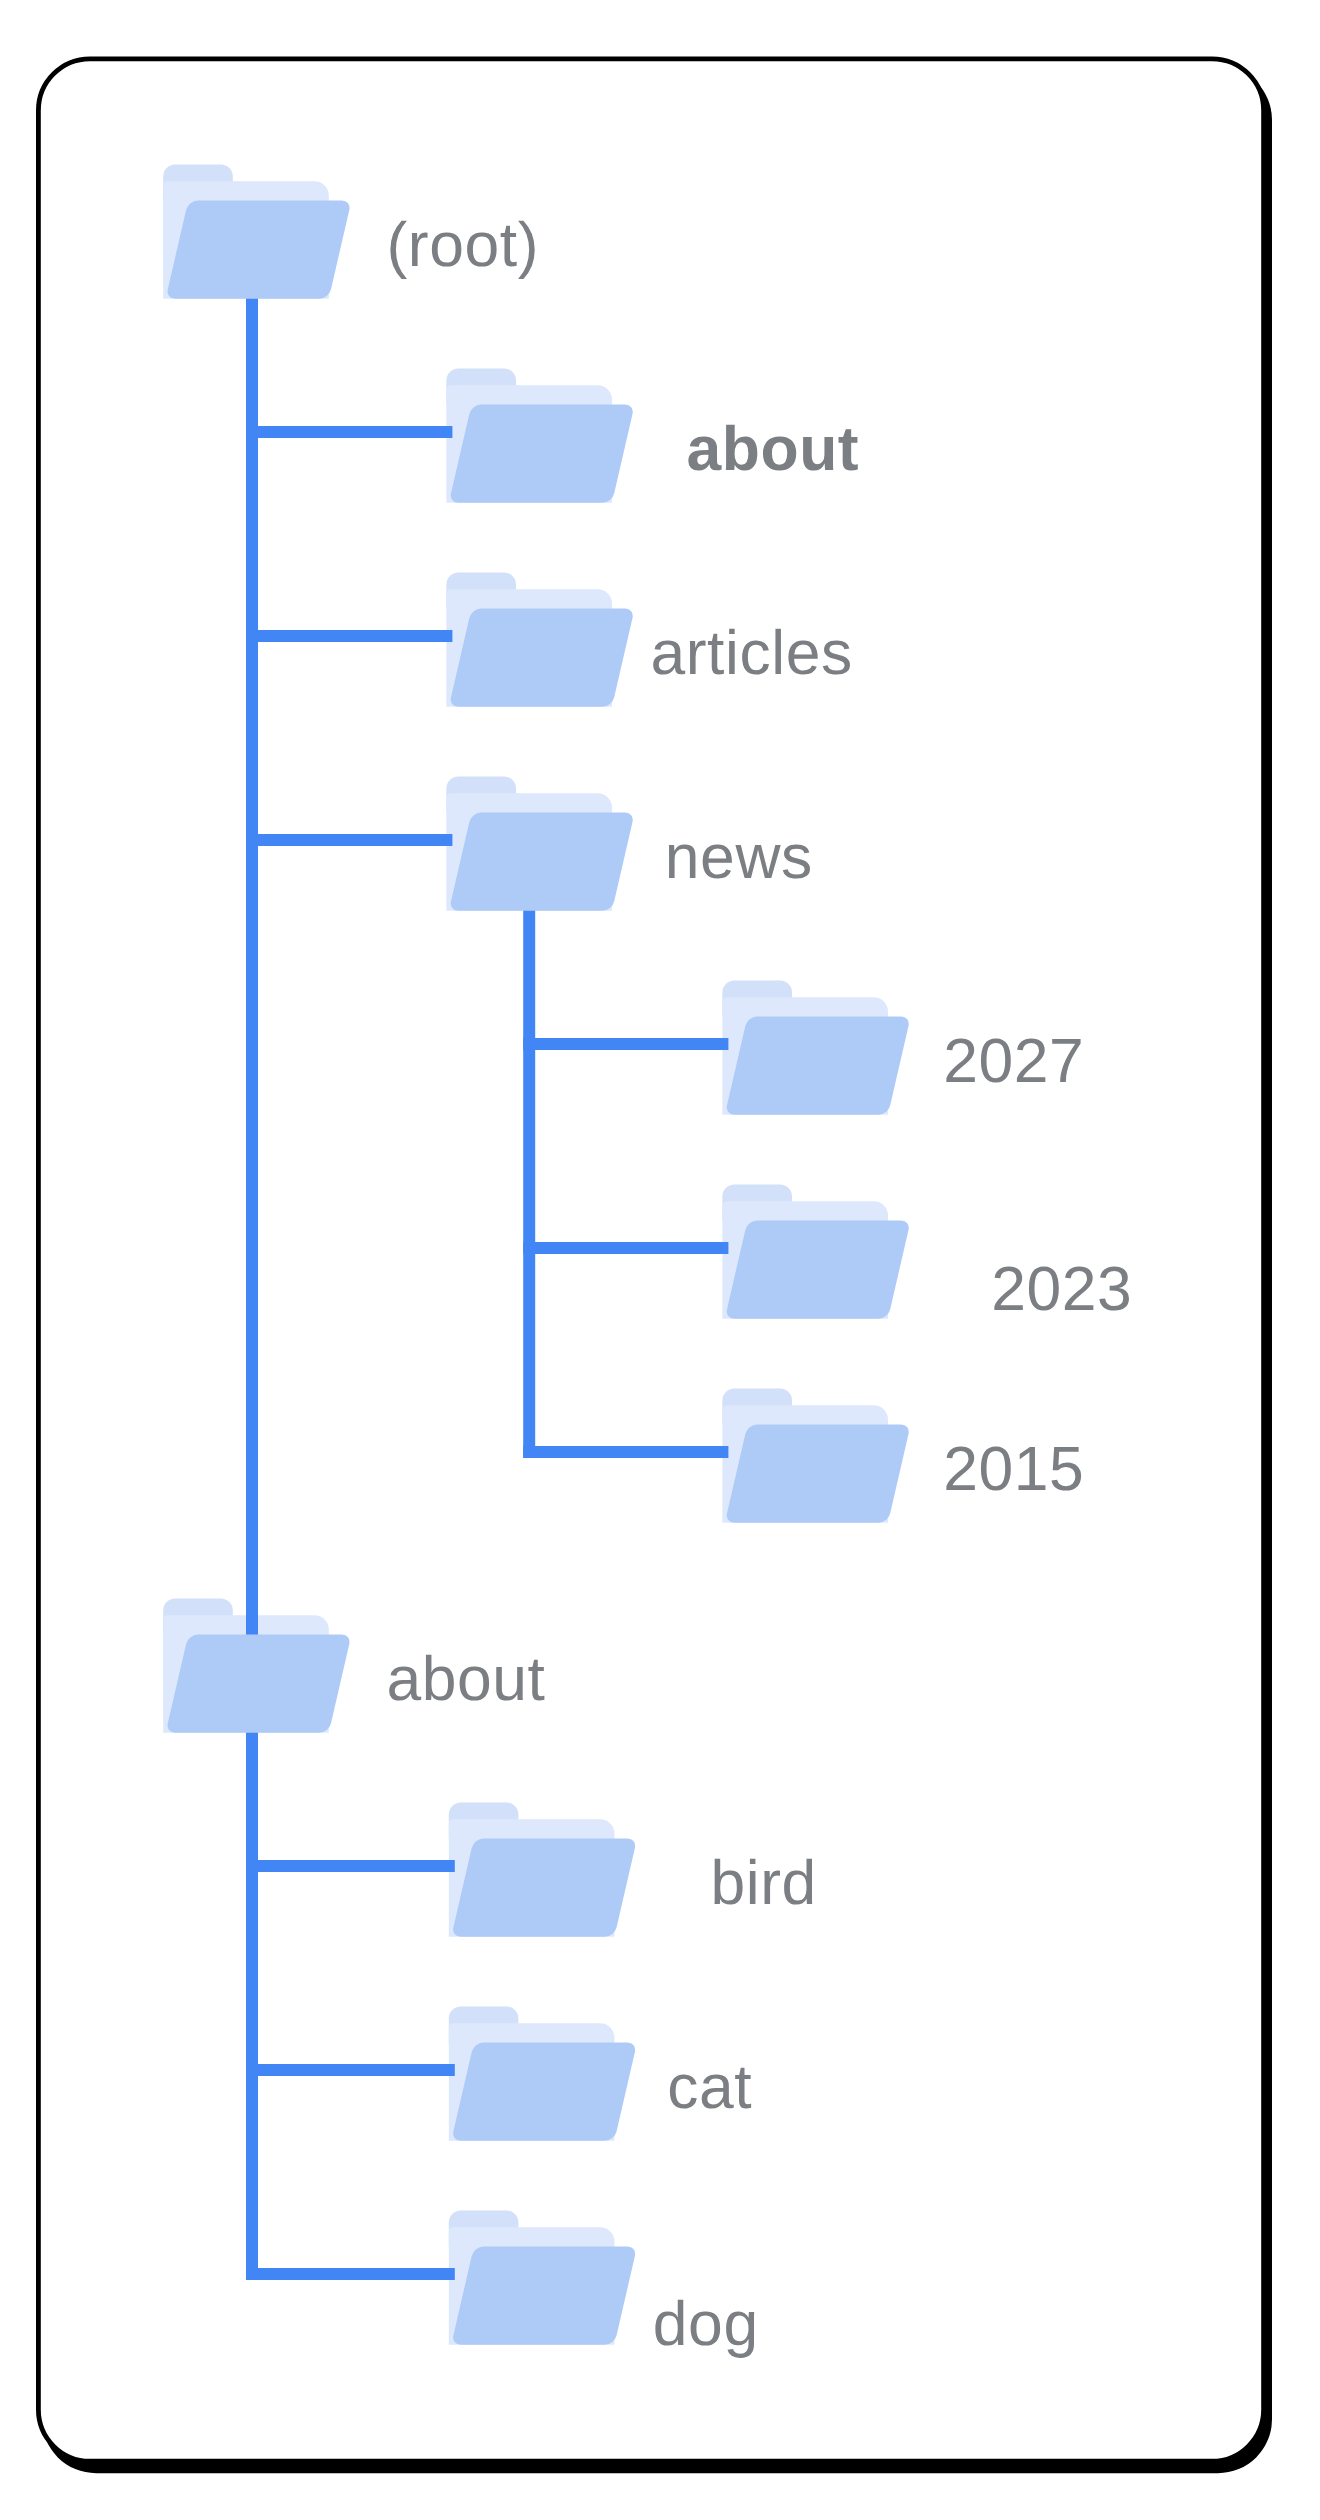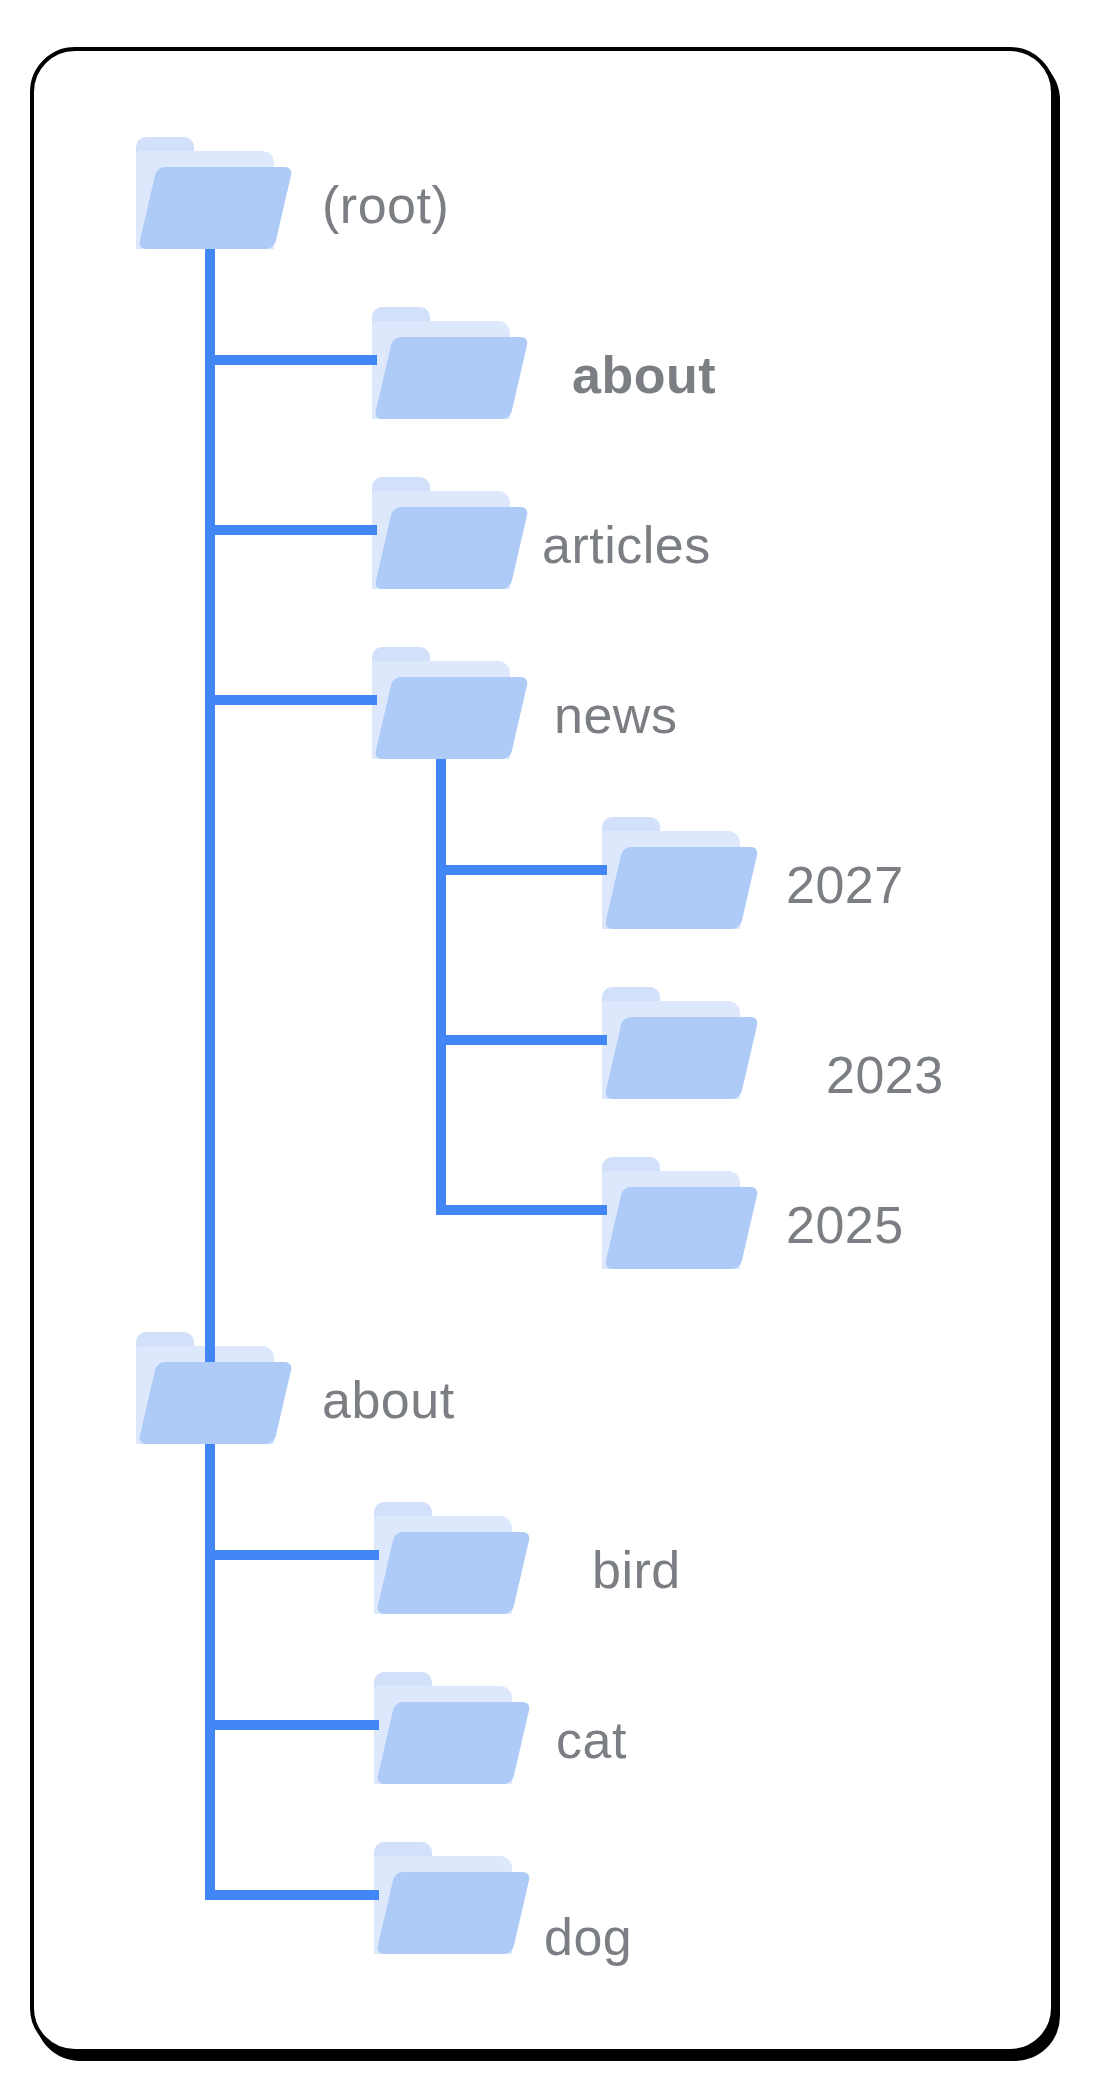--- a/index.html
+++ b/index.html
@@ -142,18 +142,18 @@
       <div class="sheet"></div>
       <div class="front"></div>
   </div>
 
   <div class="label l-root">(root)</div>
   <div class="label l-about">about</div>
   <div class="label l-articles">articles</div>
   <div class="label l-news">news</div>
   <div class="label l-2022">2027</div>
   <div class="label l-2023">2023</div>
-  <div class="label l-2024">2025</div>
+  <div class="label l-2024">2015</div>
   <div class="label l-shop">about</div>
   <div class="label l-bird">bird</div>
   <div class="label l-cat">cat</div>
   <div class="label l-dog">dog</div>
 </div>
 
 </body></html>

